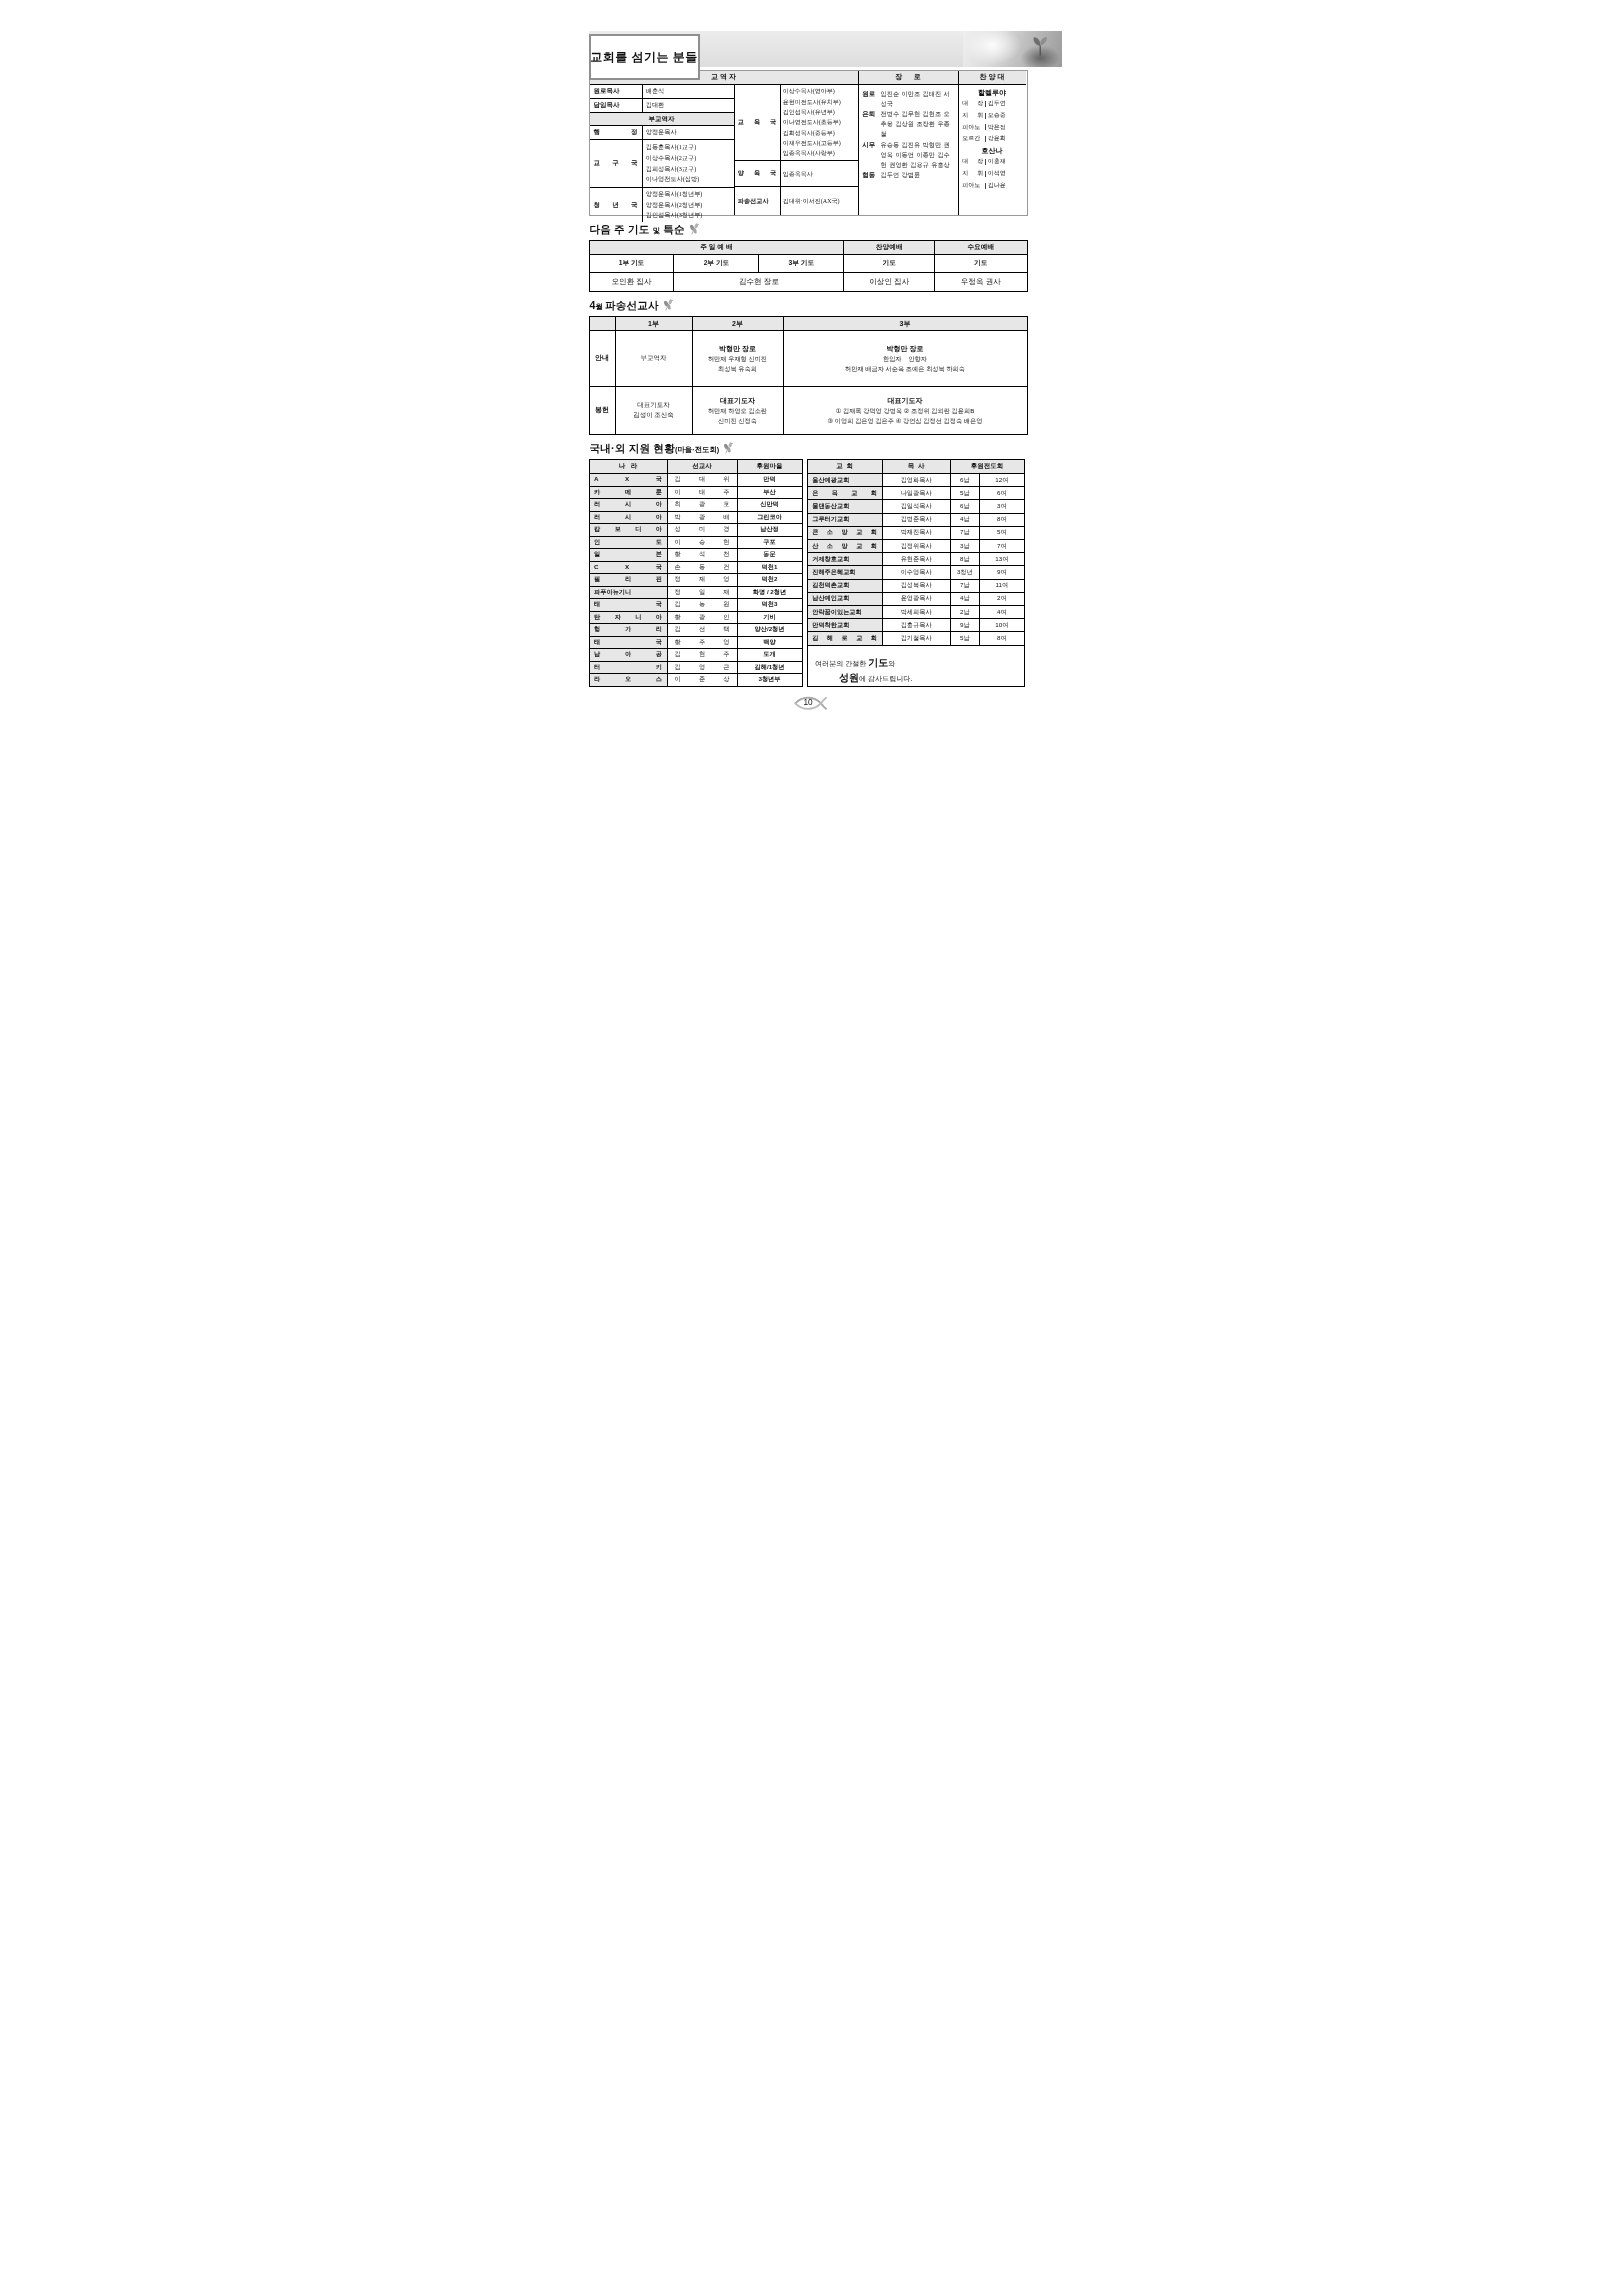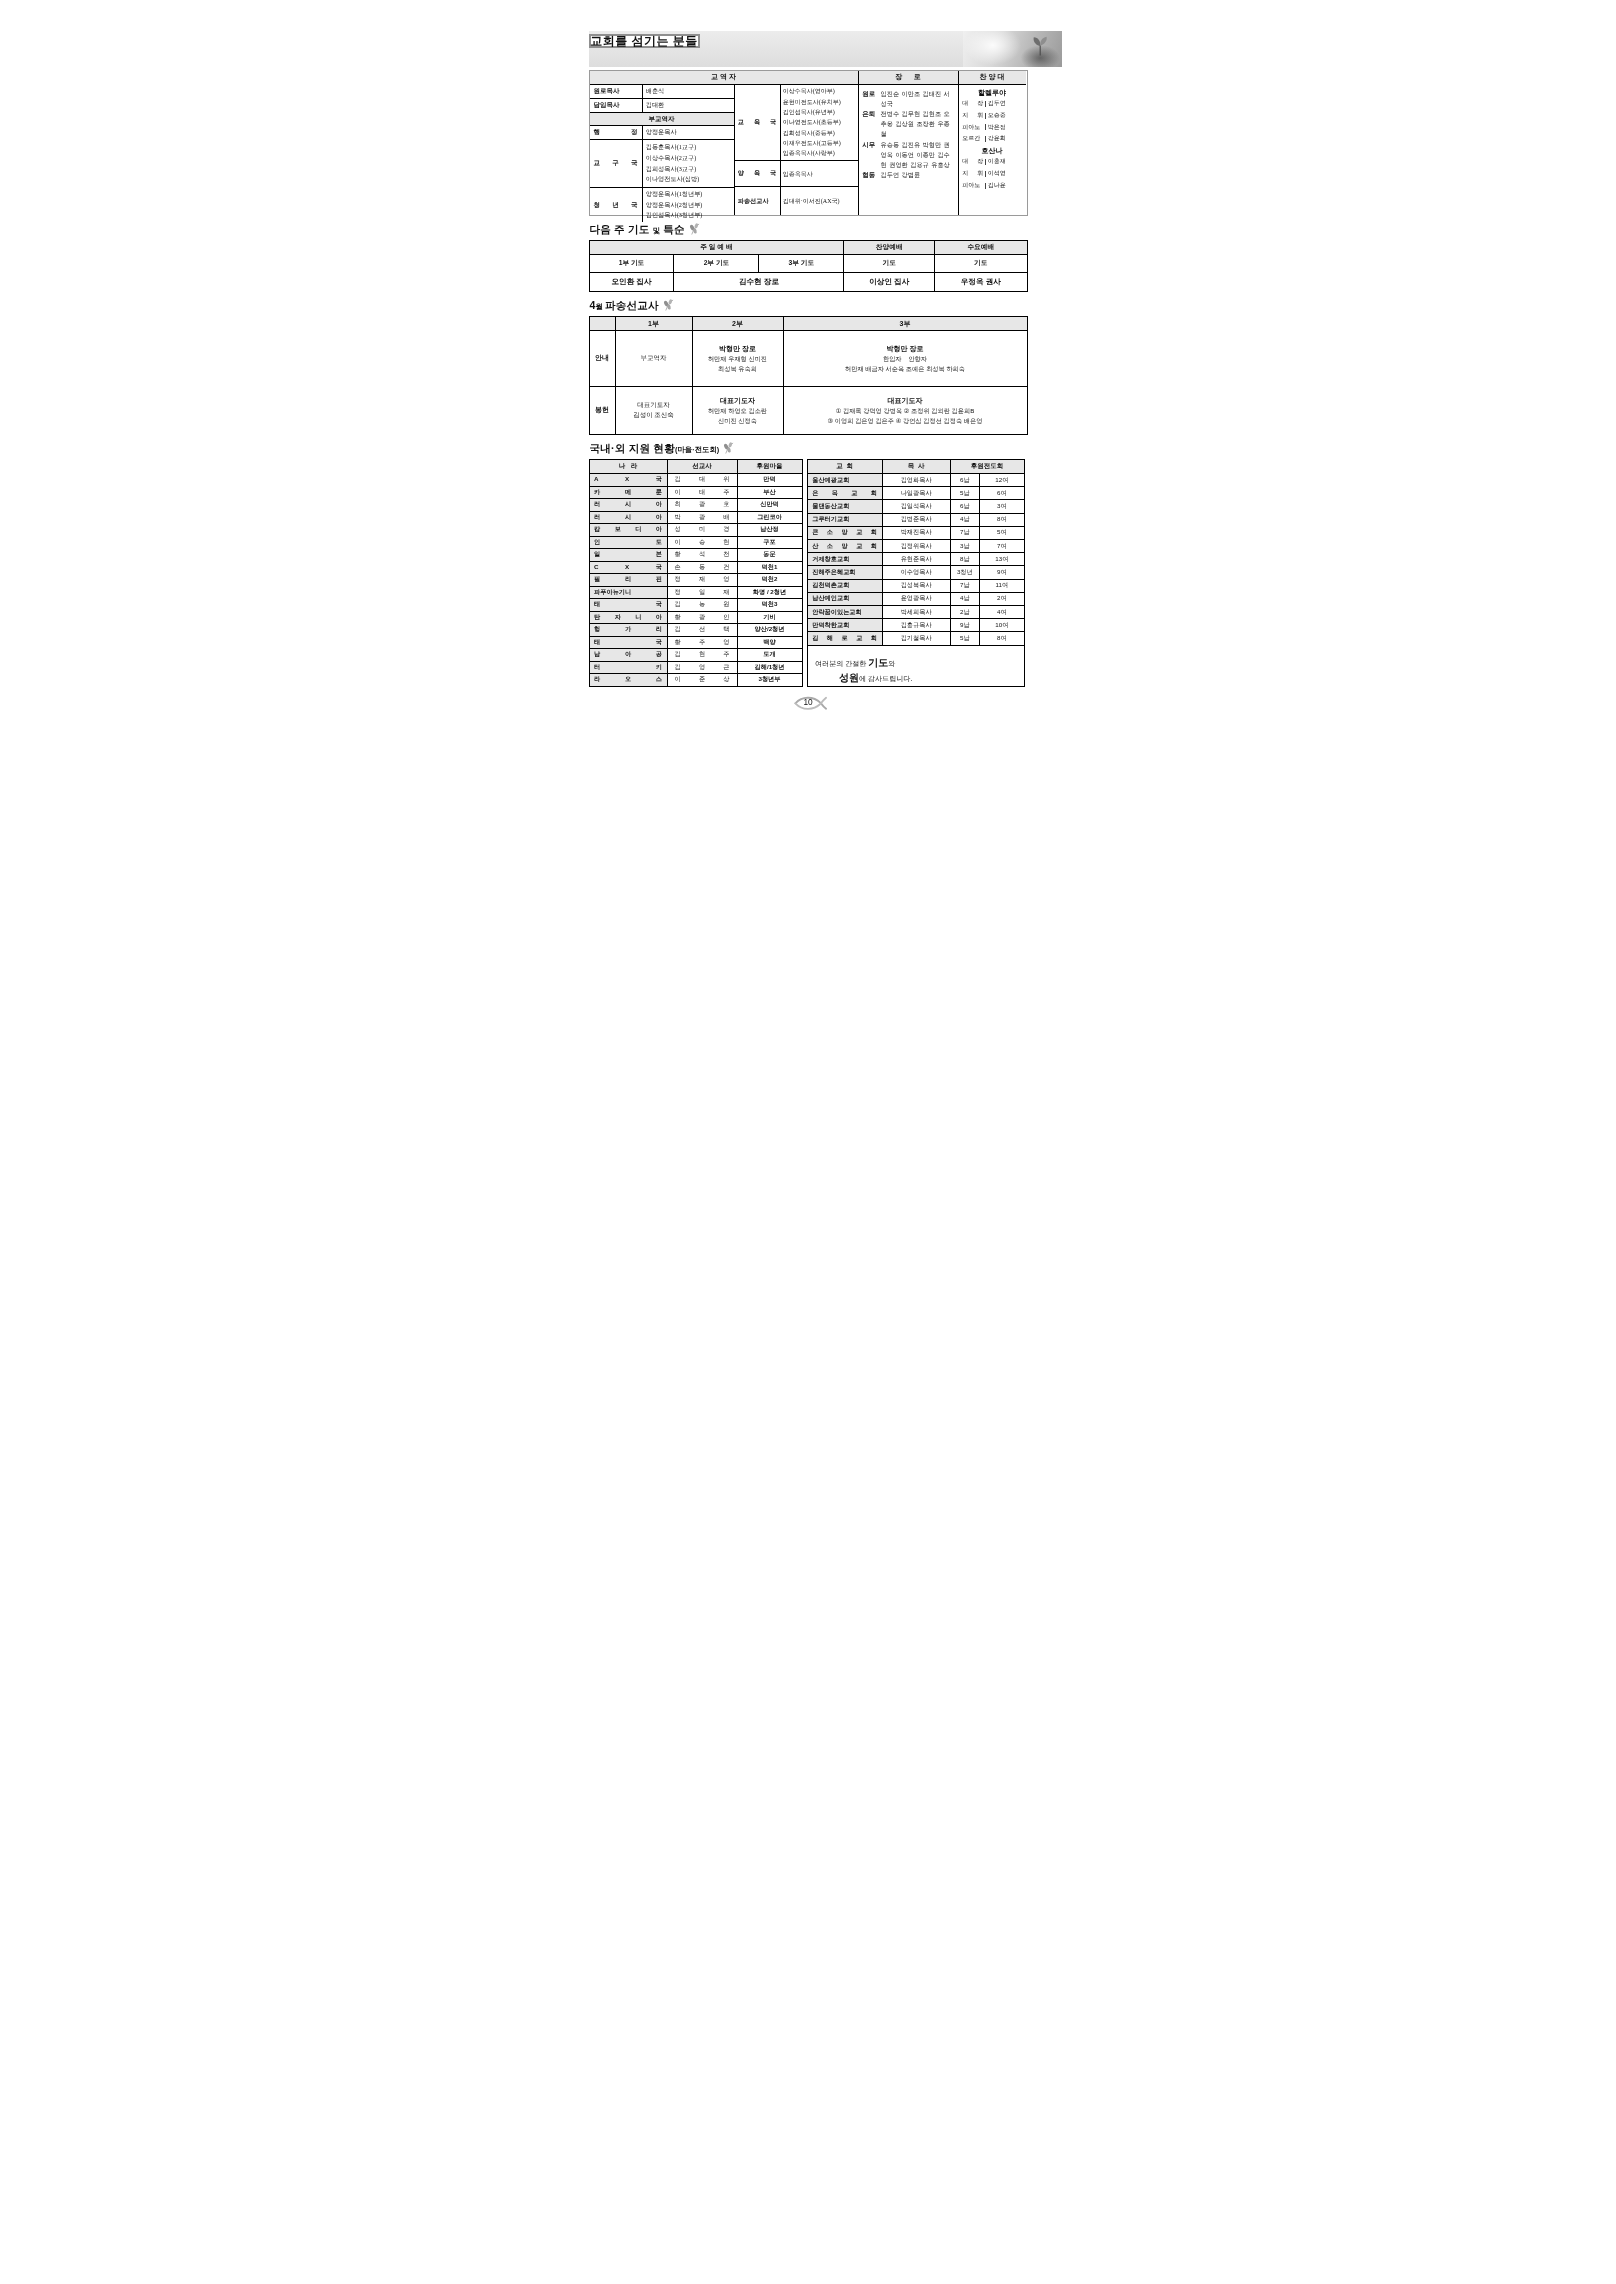--- a/index.html
+++ b/index.html
@@ -22,21 +22,21 @@
 
   
   .title-strip {
     position: relative;
     height: 36px;
     margin-right: -34px;
     background: linear-gradient(#ececec, #ddd);
   }
   .title-box {
     position: absolute; left: 0; top: 3.2px;
-    width: 111px; height: 14px;
+    width: 111px; height: 46px;
     background: #fff;
     border: 2.3px solid #8f8f8f;
     display: flex; align-items: center; justify-content: center;
   }
   .title-box h1 { font-size: 12px; font-weight: 800; letter-spacing: 0.5px; white-space: pre; }
   .photo-plant {
     position: absolute; right: 0; top: 0; width: 99px; height: 36px;
     background:
       radial-gradient(28px 18.4px at 78% 75%, rgba(40,40,40,.55), rgba(40,40,40,0) 70%),
       radial-gradient(41px 28px at 30% 40%, rgba(255,255,255,.9), rgba(255,255,255,0) 70%),
@@ -112,21 +112,21 @@
   .leaf { margin-left: 4.1px; align-self: center; }
 
   
   table { border-collapse: collapse; table-layout: fixed; }
   th, td { border: 0.7px solid #000; text-align: center; vertical-align: middle; }
   thead th { background: #e7e7e7; font-weight: 700; white-space: pre; }
 
   .t2 { width: 100%; border: 1.4px solid #000; }
   .t2 thead th { height: 14px; font-size: 6.7px; }
   .t2 td.duty   { height: 17.5px; font-size: 6.7px; font-weight: 700; }
-  .t2 td.person { height: 19.4px; font-size: 7.6px; font-weight: 700; }
+  .t2 td.person { height: 19.4px; font-size: 7.6px; font-weight: 400; }
 
   .t3 { width: 100%; border: 1.4px solid #000; }
   .t3 thead th { height: 13.4px; font-size: 7px; }
   .t3 tbody tr:nth-child(1) td { height: 56px; }
   .t3 tbody tr:nth-child(2) td { height: 48px; }
   .t3 td.rowlabel { font-weight: 800; font-size: 7px; }
   .t3 .line { line-height: 1.62; font-size: 6.2px; white-space: pre-wrap; }
   .t3 td.p1 .line { font-family: "Liberation Serif","DejaVu Serif",serif; font-size: 6.5px; }
   .t3 .first-bold { font-weight: 800; font-size: 7px; }
 

